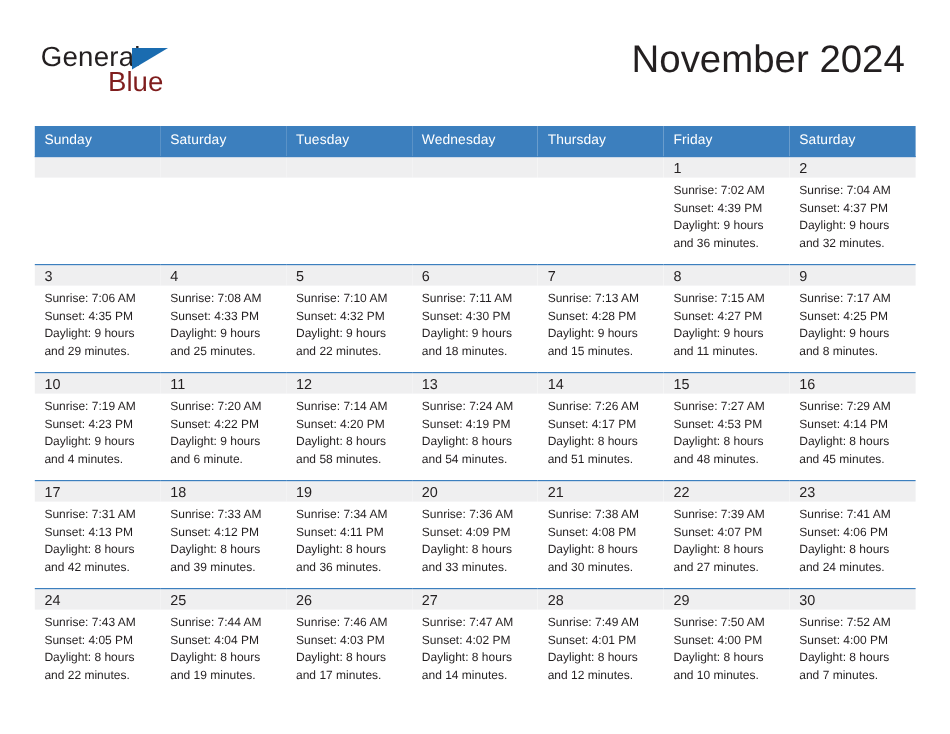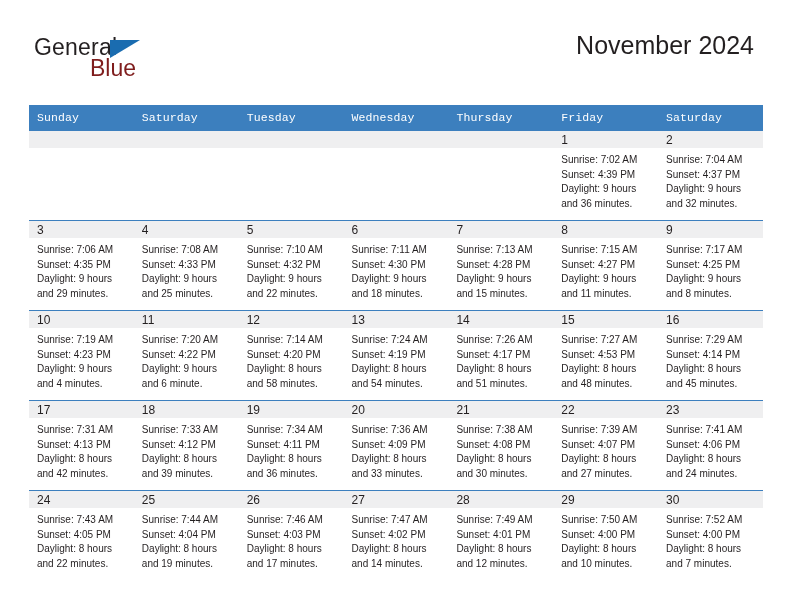--- a/index.html
+++ b/index.html
@@ -66,21 +66,21 @@
     line-height: 1;
   }
 
   .title-block {
     position: absolute;
     right: 38px;
     top: 32px;
     text-align: right;
   }
   .cal-title {
-    font-size: 25px;
+    font-size: 32px;
     color: #231f20;
     line-height: 1.1;
     white-space: nowrap;
     font-weight: normal;
     margin: 0;
   }
   .cal-subtitle {
     font-size: 14.5px;
     color: #231f20;
     margin-top: 9px;
@@ -98,21 +98,20 @@
   }
   .calendar th {
     background: #3c7fbe;
     color: #ffffff;
     font-size: 11.5px;
     font-weight: normal;
     text-align: left;
     padding: 5px 0 6px 8px;
     height: 14px;
     letter-spacing: 0.1px;
-    font-family: Liberation Mono, monospace;
   }
   .calendar td {
     width: 104.85px;
     height: 89px;
     vertical-align: top;
     padding: 0;
     border-top: 1px solid #3c7fbe;
     background: #ffffff;
   }
   .daynum-band {

